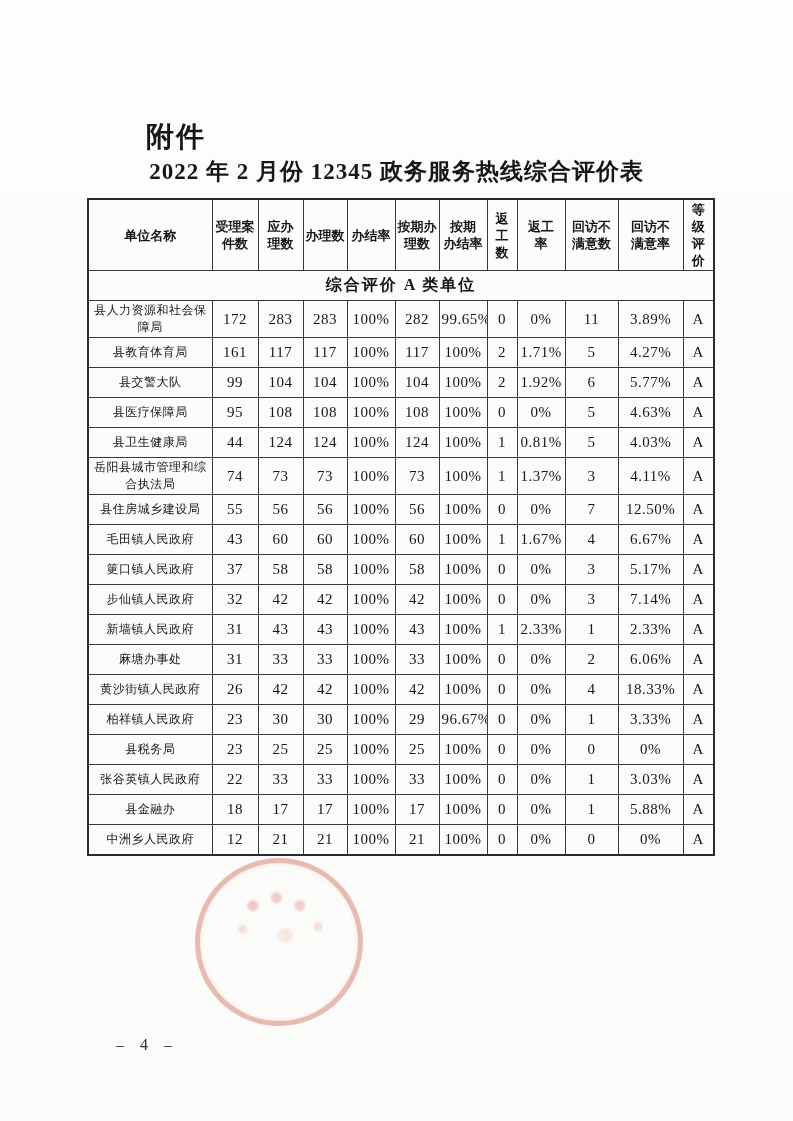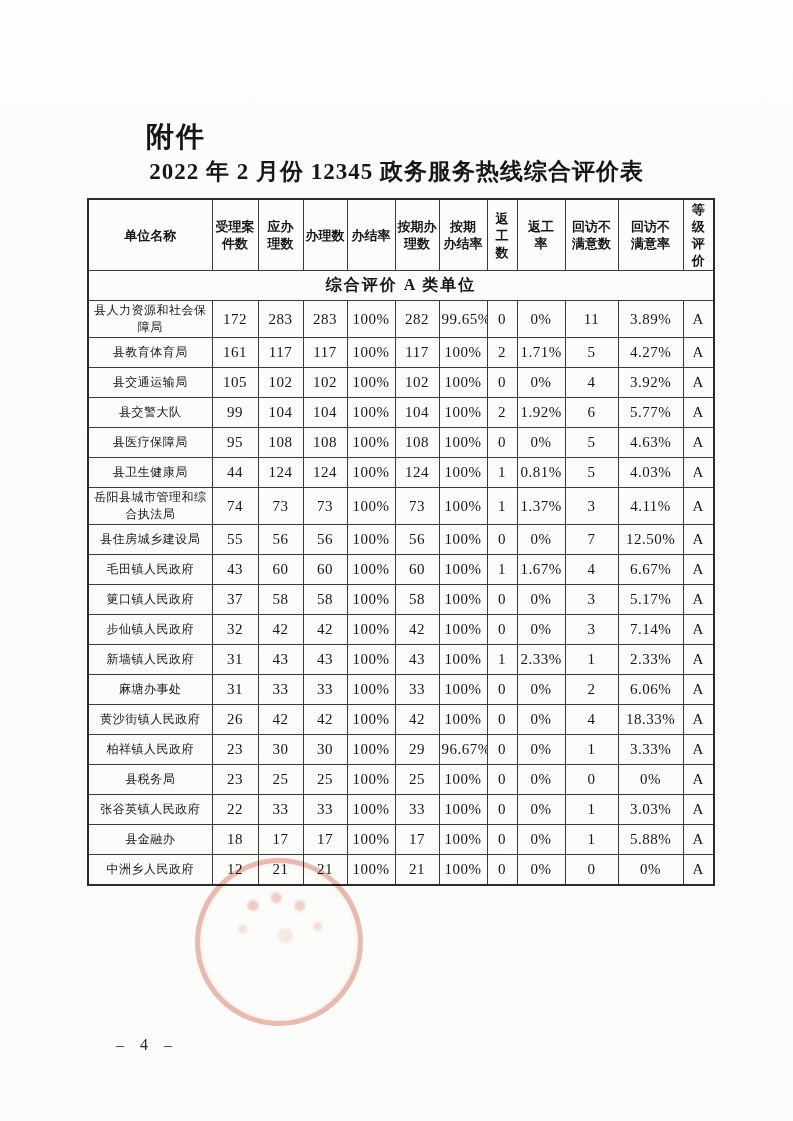--- a/index.html
+++ b/index.html
@@ -189,34 +189,20 @@
           <td class="num">100%</td>
           <td class="num">117</td>
           <td class="num">100%</td>
           <td class="num">2</td>
           <td class="num">1.71%</td>
           <td class="num">5</td>
           <td class="num">4.27%</td>
           <td class="grade">A</td>
         </tr>
         <tr class="data-row">
-          <td class="name">县交通运输局</td>
-          <td class="num">105</td>
-          <td class="num">102</td>
-          <td class="num">102</td>
-          <td class="num">100%</td>
-          <td class="num">102</td>
-          <td class="num">100%</td>
-          <td class="num">0</td>
-          <td class="num">0%</td>
-          <td class="num">4</td>
-          <td class="num">3.92%</td>
-          <td class="grade">A</td>
-        </tr>
-        <tr class="data-row">
           <td class="name">县交警大队</td>
           <td class="num">99</td>
           <td class="num">104</td>
           <td class="num">104</td>
           <td class="num">100%</td>
           <td class="num">104</td>
           <td class="num">100%</td>
           <td class="num">2</td>
           <td class="num">1.92%</td>
           <td class="num">6</td>

